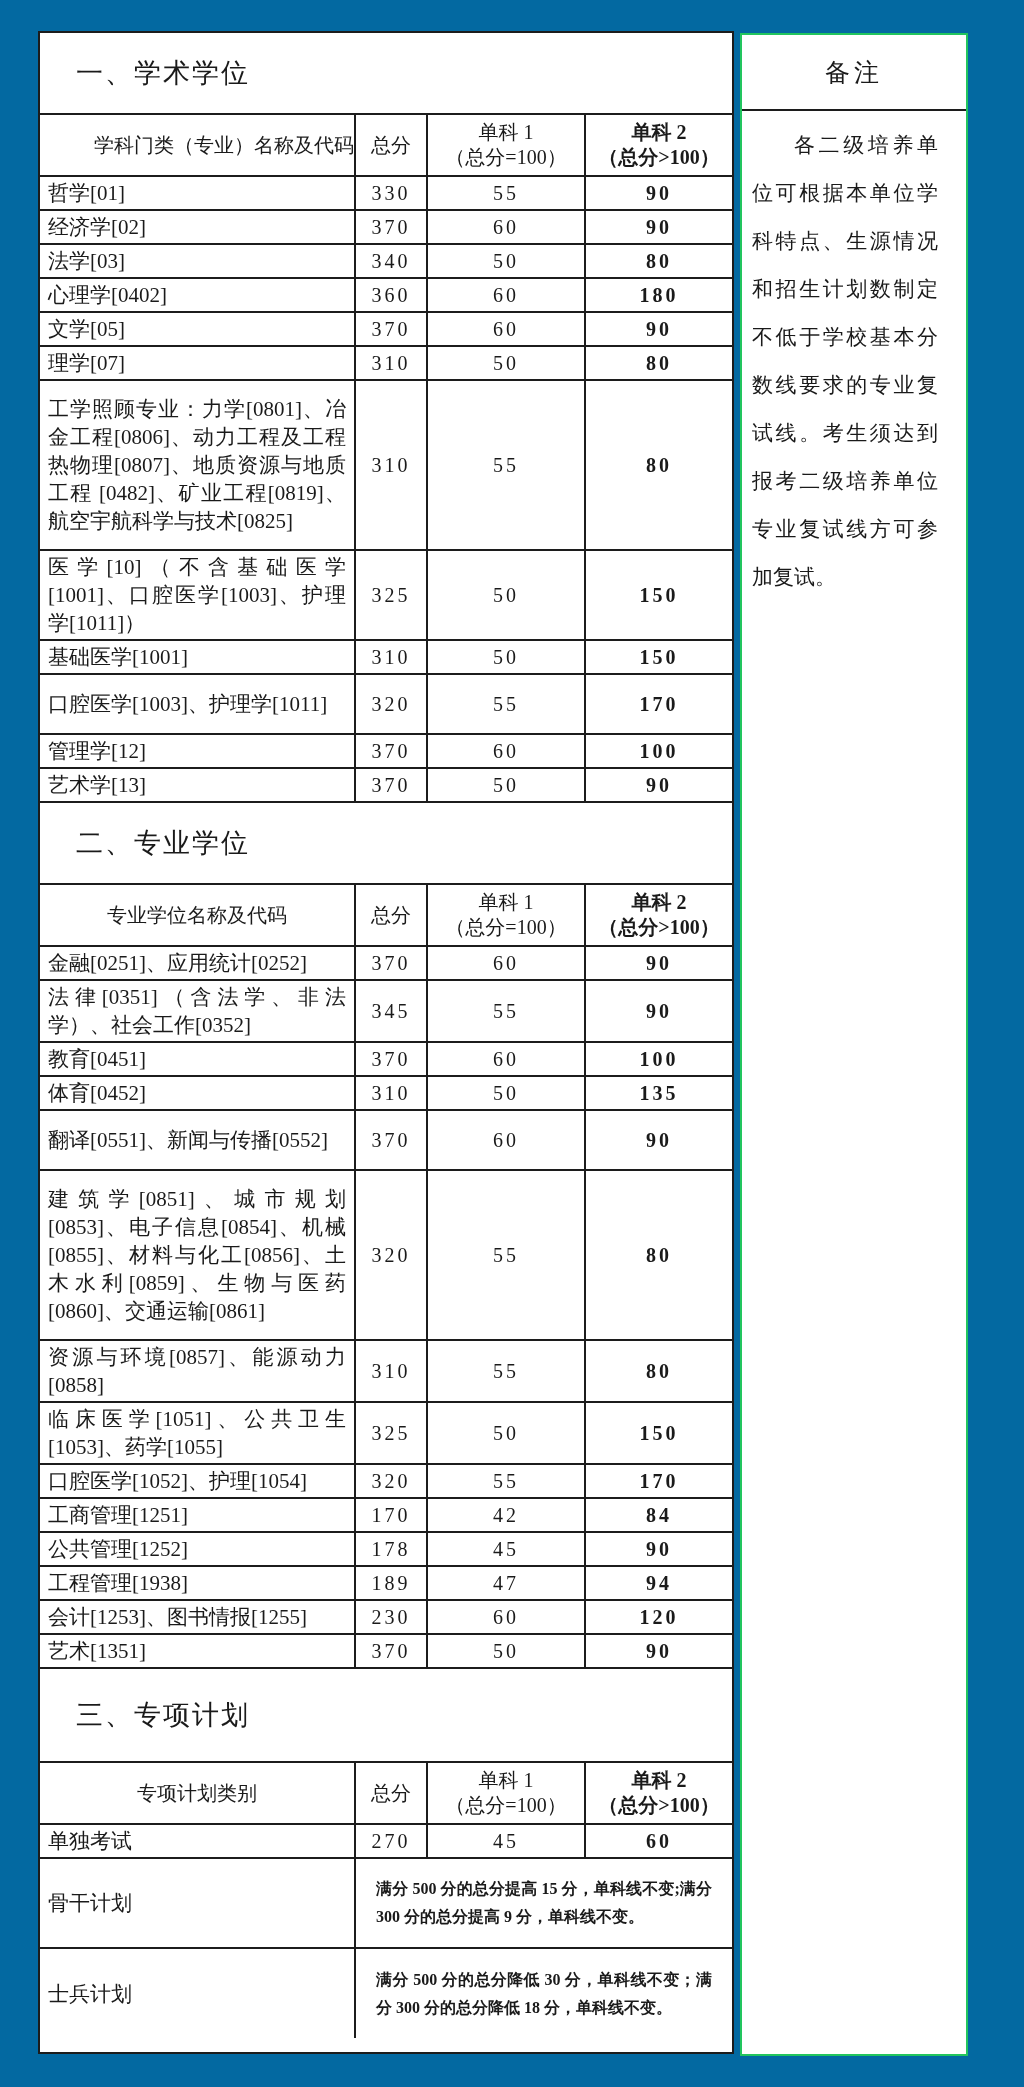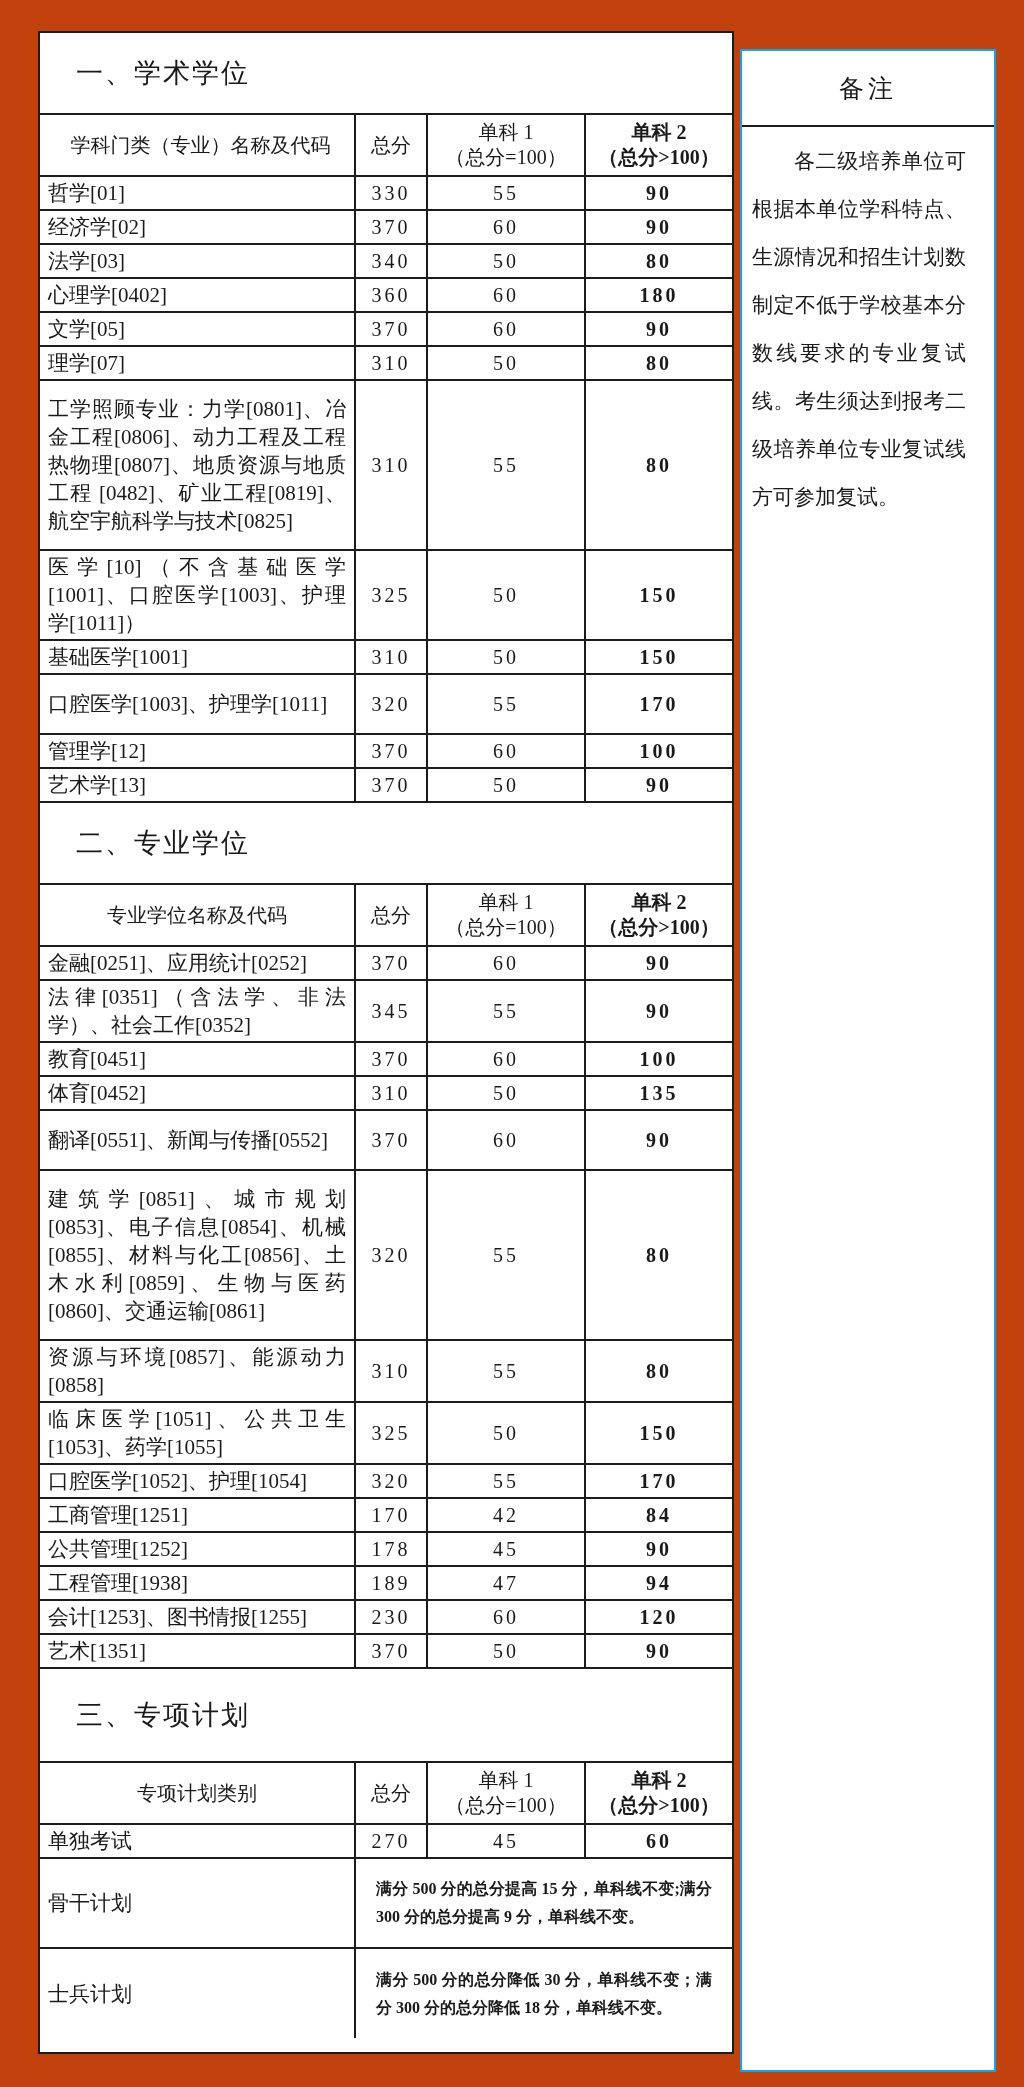--- a/index.html
+++ b/index.html
@@ -1,31 +1,31 @@
 <!DOCTYPE html>
 <html lang="zh"><head>
 <meta charset="utf-8">
 <style>
   html,body{margin:0;padding:0;background:#ffffff;}
   body{
     width:1024px;height:2087px;
     font-family:"Liberation Serif","DejaVu Serif",serif;
     color:#1a1a1a;
   }
-  .page{position:relative;width:1024px;height:2087px;background:#c2410c;overflow:hidden;}
+  .page{position:relative;width:1024px;height:2087px;background:#0369a1;overflow:hidden;}
 
   
   .main-box{
     position:absolute;left:38px;top:31px;width:696px;height:2023px;
     border:2px solid #1c1c1c;box-sizing:border-box;overflow:hidden;background:#ffffff;
   }
   
   .note-box{
-    position:absolute;left:740px;top:49px;width:256px;height:2023px;
-    border:2px solid #0ea5e9;box-sizing:border-box;background:#ffffff;
+    position:absolute;left:740px;top:33px;width:228px;height:2023px;
+    border:2px solid #22c55e;box-sizing:border-box;background:#ffffff;
   }
   .note-title{
     height:76px;border-bottom:2px solid #1c1c1c;box-sizing:border-box;
     display:flex;align-items:center;justify-content:center;
     font-size:25px;letter-spacing:4px;
   }
   .note-body{
     padding:10px 28px 0 10px;
     font-size:21px;line-height:48px;
     text-indent:2em;text-align:justify;
@@ -50,21 +50,21 @@
   .score-table.last tbody tr:last-child td{border-bottom:none;}
 
   .thead-row{height:62px;}
   .row-h1{height:33px;}
   .row-h2{height:60px;}
   .row-h3{height:90px;}
   .row-h6{height:170px;}
 
   .score-table th{font-size:20px;text-align:center;line-height:25px;}
   .hl{display:block;}
-  th.name-left{text-align:center;padding-left:7px;}
+  th.name-left{text-align:right;padding-left:7px;}
 
   td.name{
     font-size:21px;line-height:28px;text-align:justify;
     padding:2px 8px;vertical-align:middle;margin-top:28px;
   }
   td.num{
     font-size:20px;text-align:center;letter-spacing:3px;vertical-align:middle;
   }
   td.note-cell{
     font-size:16px;line-height:28px;text-align:justify;

